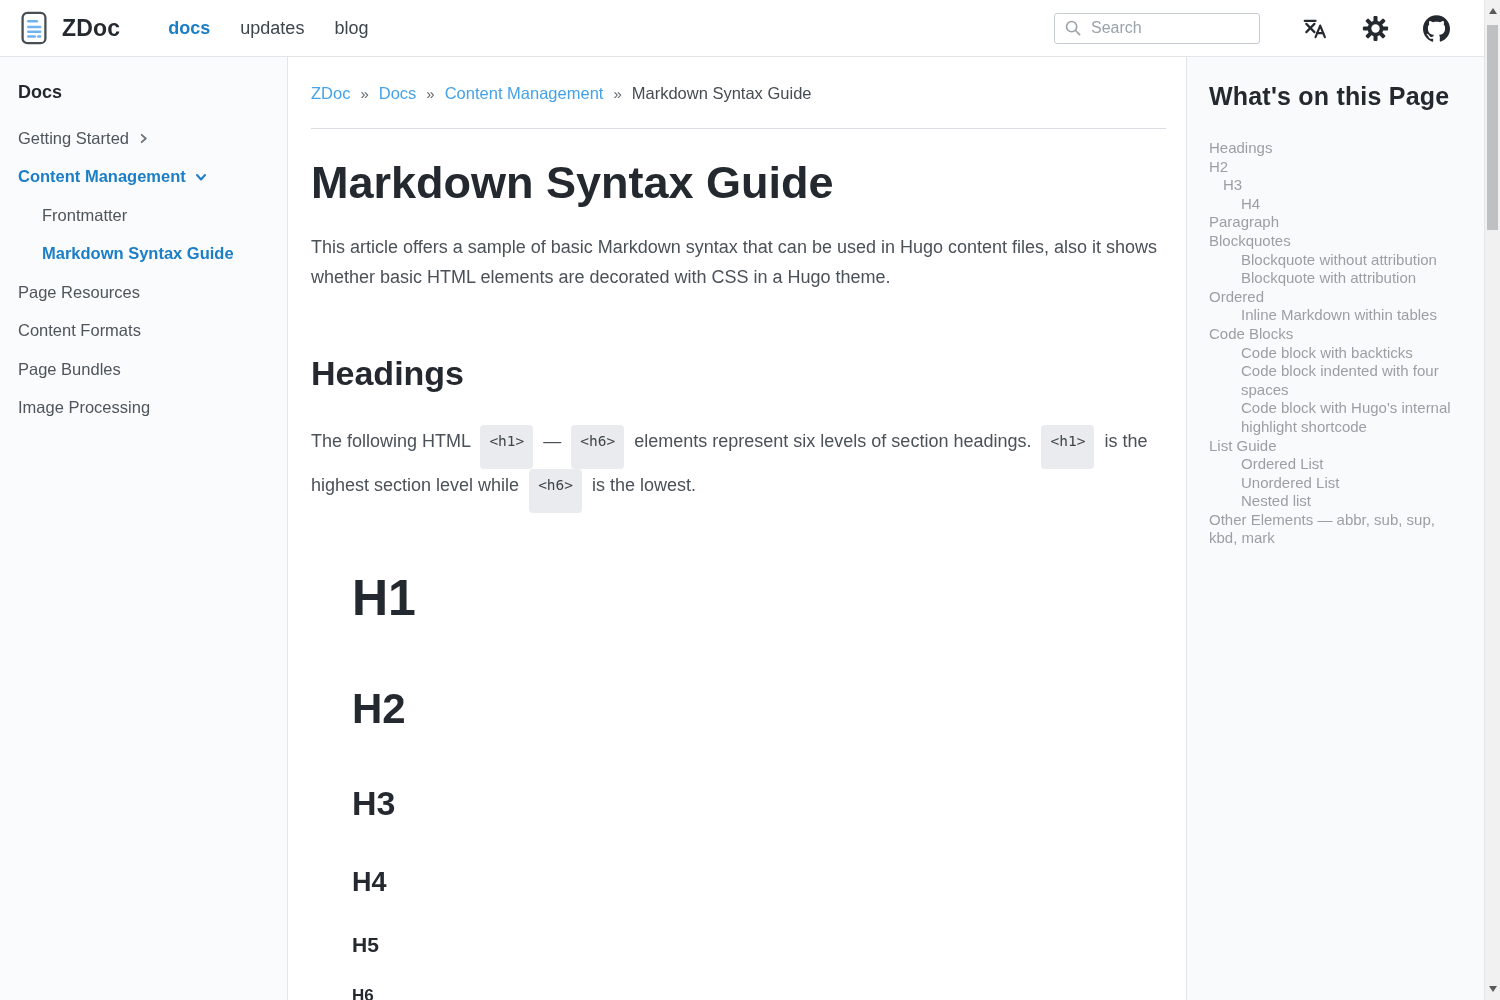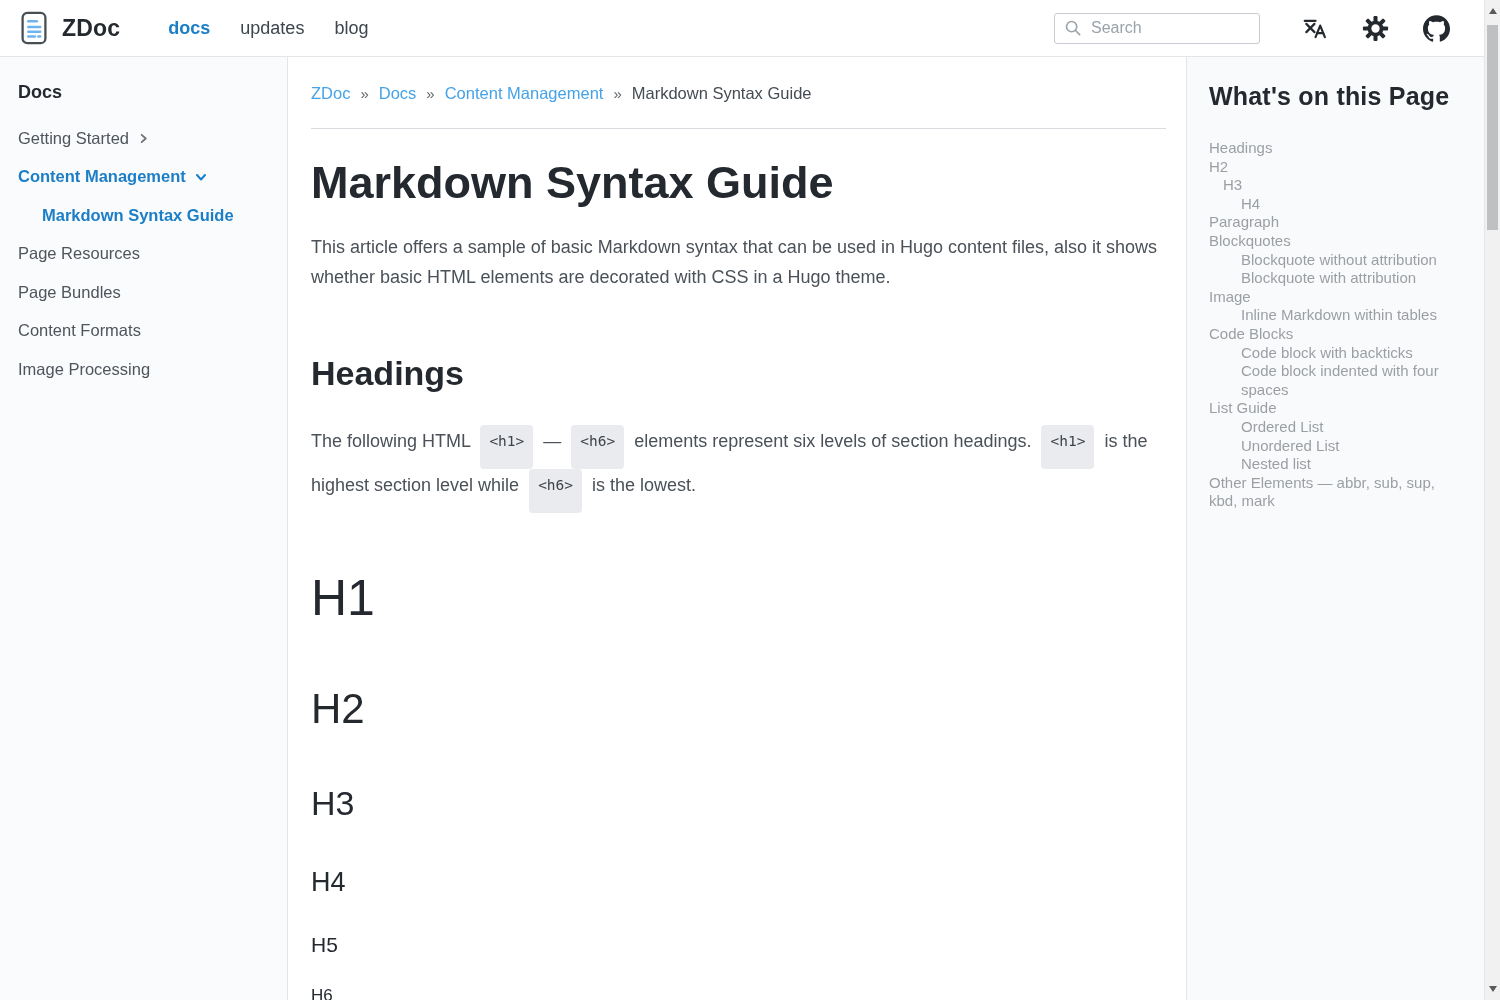--- a/index.html
+++ b/index.html
@@ -54,21 +54,21 @@
   .bc-sep{color:#5f686f;padding:0 10px;font-size:15px;}
   .bc-cur{color:#454c53;}
   .rule{border:none;border-top:1px solid #d9dce0;margin-top:25px;}
   .article-title{margin-top:30px;font-size:45px;font-weight:800;color:var(--ink);line-height:1.05;}
   .intro{margin-top:26px;font-size:18px;line-height:30px;color:var(--body-text);}
   .section-h2{margin-top:62px;font-size:34px;font-weight:800;color:var(--ink);}
   .rich-p{margin-top:33px;font-size:18px;line-height:31px;color:var(--body-text);}
   .chip{display:inline-block;background:var(--chip-bg);color:#3d444b;border-radius:4px;
     padding:1px 9px 12px;font-family:"DejaVu Sans Mono", monospace;font-size:14.5px;
     margin:0 5px;transform:translateY(-1px);}
-  .hd{font-weight:400;color:var(--ink);line-height:1.05;}
+  .hd{font-weight:700;color:var(--ink);line-height:1.05;margin-left:41px;}
   .hd1{margin-top:58px;font-size:50px;}
   .hd2{margin-top:62px;font-size:42px;}
   .hd3{margin-top:55px;font-size:34px;}
   .hd4{margin-top:46px;font-size:27px;}
   .hd5{margin-top:38px;font-size:21px;}
   .hd6{margin-top:31px;font-size:17px;}
 
   .toc{width:298px;flex:0 0 298px;background:var(--toc-bg);border-left:1px solid var(--border);
     padding:25px 18px 0 22px;}
   .toc-title{font-size:25px;font-weight:700;color:var(--ink);letter-spacing:.2px;}
@@ -176,31 +176,34 @@
               </span>
             </div>
             <div class="side-item act">
               <span>Content Management</span>
               <span class="chev">
                 <svg width="12" height="12" viewBox="0 0 12 12" fill="none" stroke="#1b7ec6" stroke-width="2" stroke-linecap="round" stroke-linejoin="round">
                   <polyline points="2,4 6,8.5 10,4"></polyline>
                 </svg>
               </span>
             </div>
+            <div class="side-item ind">
+              <span>Frontmatter</span>
+            </div>
             <div class="side-item ind act">
               <span>Markdown Syntax Guide</span>
             </div>
             <div class="side-item">
               <span>Page Resources</span>
             </div>
             <div class="side-item">
+              <span>Content Formats</span>
+            </div>
+            <div class="side-item">
               <span>Page Bundles</span>
-            </div>
-            <div class="side-item">
-              <span>Content Formats</span>
             </div>
             <div class="side-item">
               <span>Image Processing</span>
             </div>
           </div>
       </aside>
 
       <main class="main">
         <div class="breadcrumb">
             <a class="bc-link">ZDoc</a>
@@ -230,25 +233,26 @@
         <div class="toc-title">What's on this Page</div>
         <nav class="toc-list">
             <a class="toc-item lvl0">Headings</a>
             <a class="toc-item lvl0">H2</a>
             <a class="toc-item lvl1">H3</a>
             <a class="toc-item lvl2">H4</a>
             <a class="toc-item lvl0">Paragraph</a>
             <a class="toc-item lvl0">Blockquotes</a>
             <a class="toc-item lvl2">Blockquote without attribution</a>
             <a class="toc-item lvl2">Blockquote with attribution</a>
-            <a class="toc-item lvl0">Image</a>
+            <a class="toc-item lvl0">Ordered</a>
             <a class="toc-item lvl2">Inline Markdown within tables</a>
             <a class="toc-item lvl0">Code Blocks</a>
             <a class="toc-item lvl2">Code block with backticks</a>
             <a class="toc-item lvl2">Code block indented with four spaces</a>
+            <a class="toc-item lvl2">Code block with Hugo's internal highlight shortcode</a>
             <a class="toc-item lvl0">List Guide</a>
             <a class="toc-item lvl2">Ordered List</a>
             <a class="toc-item lvl2">Unordered List</a>
             <a class="toc-item lvl2">Nested list</a>
             <a class="toc-item lvl0">Other Elements — abbr, sub, sup, kbd, mark</a>
           </nav>
       </aside>
 
     </div>
   </div>

